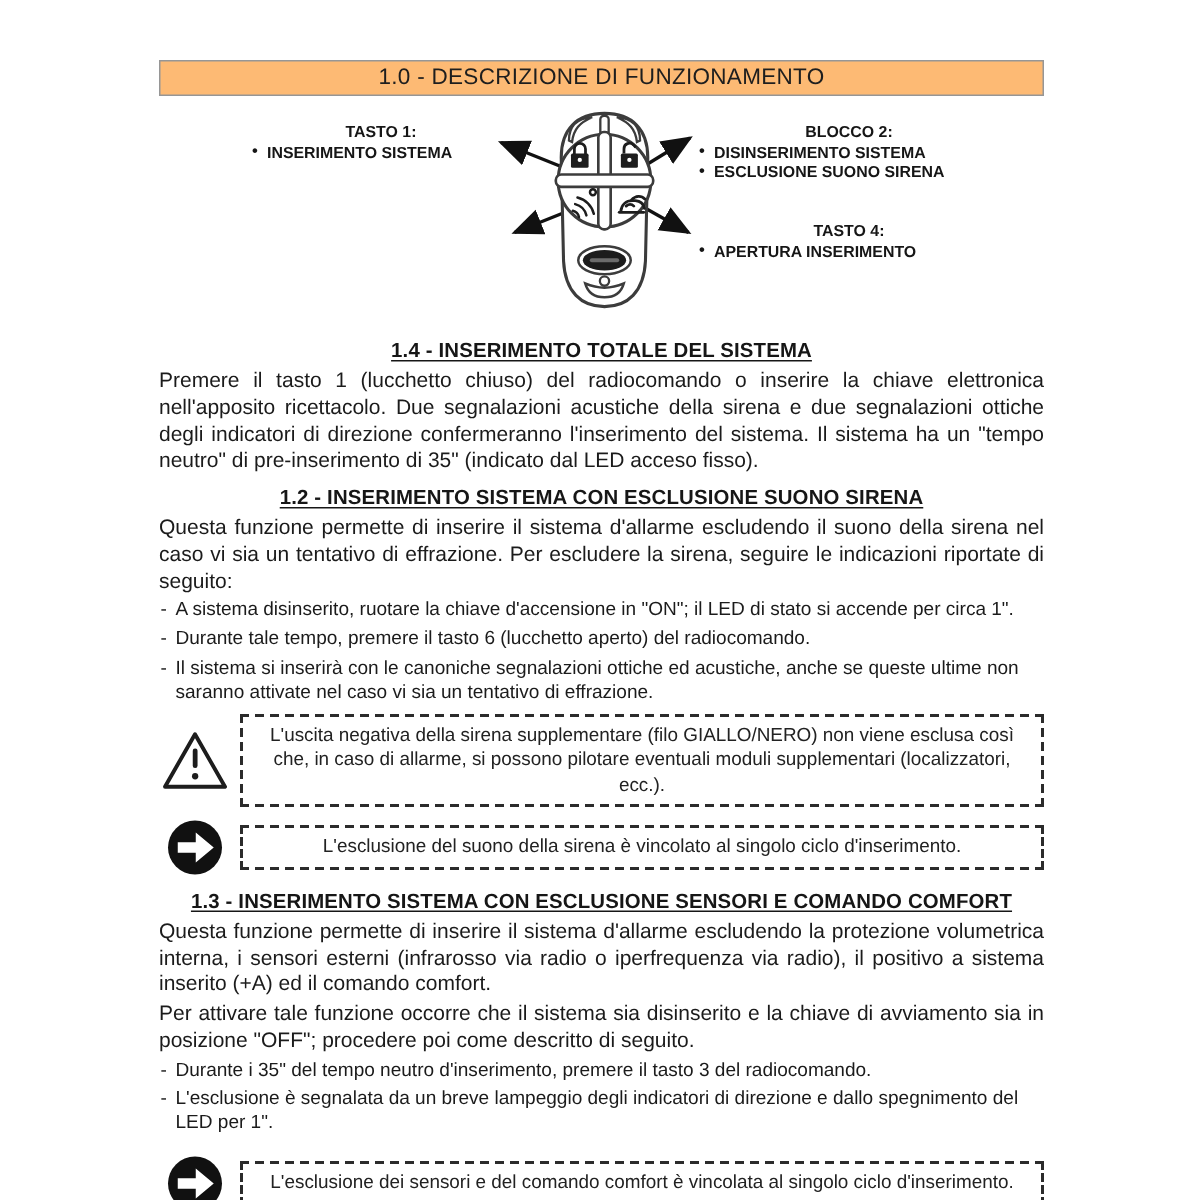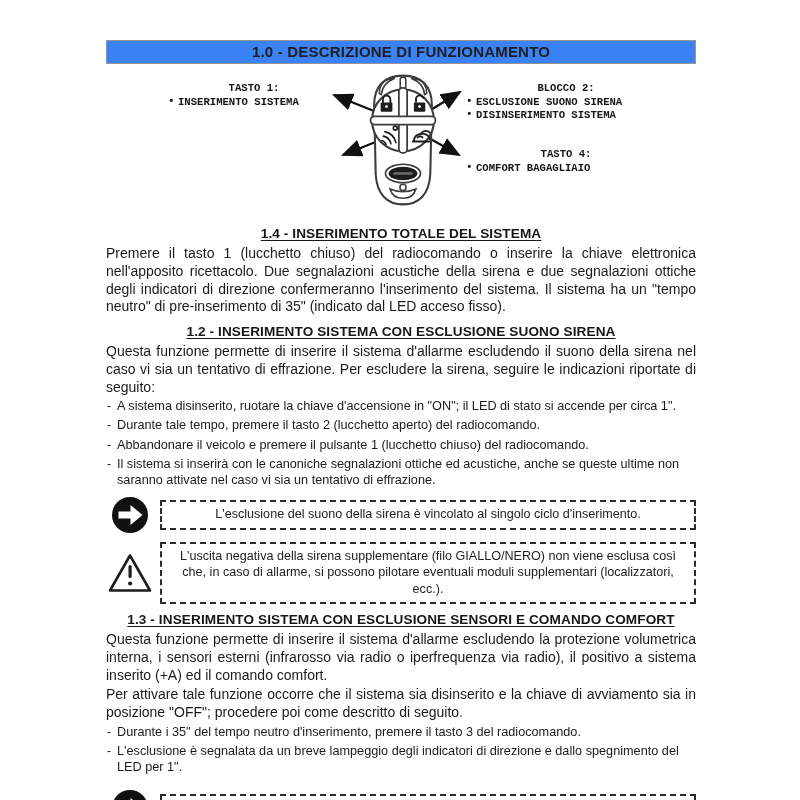--- a/index.html
+++ b/index.html
@@ -7,27 +7,27 @@
     width:800px;height:800px;overflow:hidden;background:#fff;
     font-family:"Liberation Sans","DejaVu Sans",sans-serif;
     color:#1b1b1b;
     -webkit-font-smoothing:antialiased;
   }
   .page{position:relative;width:800px;height:800px;}
   .content{padding:40px 104px 0 106px;}
 
   
   .header-bar{
-    background:#3b82f6;border:1px solid #969696;
-    text-align:center;font-weight:bold;font-size:15px;color:#1e1e1e;
+    background:#fdba74;border:1px solid #969696;
+    text-align:center;font-weight:normal;font-size:15px;color:#1e1e1e;
     padding:2px 0 3px;letter-spacing:.2px;
   }
 
   
-  .figure{position:relative;height:152px;margin-top:2px;font-family:Liberation Mono, monospace;}
+  .figure{position:relative;height:152px;margin-top:2px;}
   .fig-arrows{position:absolute;left:0;top:0;width:590px;height:152px;}
   .remote{position:absolute;left:263px;top:8px;width:68px;height:132px;}
   .lbl{position:absolute;font-weight:bold;font-size:10.6px;line-height:1.22;color:#161616;}
   .lbl .t{text-align:center;margin-bottom:1px;}
   .lbl .it{position:relative;padding-left:12px;}
   .lbl .it::before{content:"\2022";position:absolute;left:2px;top:-1px;font-size:11px;}
   .lbl-1{left:60px;top:16px;width:176px;}
   .lbl-3{left:60px;top:48px;width:176px;}
   .lbl-3 .it{width:158px;}
   .lbl-2{left:358px;top:16px;width:204px;}
@@ -126,66 +126,65 @@
         </g>
       </svg>
 
       <div class="lbl lbl-1">
         <div class="t">TASTO 1:</div>
         <div class="it">INSERIMENTO SISTEMA</div>
       </div>
 
       <div class="lbl lbl-2">
         <div class="t">BLOCCO 2:</div>
+        <div class="it">DISINSERIMENTO SISTEMA</div>
         <div class="it">ESCLUSIONE SUONO SIRENA</div>
-        <div class="it">DISINSERIMENTO SISTEMA</div>
       </div>
 
 
       <div class="lbl lbl-4">
         <div class="t">TASTO 4:</div>
-        <div class="it">COMFORT BAGAGLIAIO</div>
+        <div class="it">APERTURA INSERIMENTO</div>
       </div>
     </div>
 
     <div>
       <div class="sec-h">1.4 - INSERIMENTO TOTALE DEL SISTEMA</div>
       <p class="para">Premere il tasto 1 (lucchetto chiuso) del radiocomando o inserire la chiave elettronica nell'apposito ricettacolo.  Due segnalazioni acustiche della sirena e due segnalazioni ottiche degli indicatori di direzione confermeranno l'inserimento del sistema. Il sistema ha un "tempo neutro" di pre-inserimento di 35" (indicato dal LED acceso fisso).</p>
     </div>
 
     <div>
       <div class="sec-h">1.2 - INSERIMENTO SISTEMA CON ESCLUSIONE SUONO SIRENA</div>
       <p class="para">Questa funzione permette di inserire il sistema d'allarme escludendo il suono della sirena nel caso vi sia un tentativo di effrazione. Per escludere la sirena, seguire le indicazioni riportate di seguito:</p>
       <ul class="blist">
         <li>A sistema disinserito, ruotare la chiave d'accensione in "ON"; il LED di stato si accende per circa 1".</li>
-        <li>Durante tale tempo, premere il tasto 2 (lucchetto aperto) del radiocomando.</li>
-        <li>Abbandonare il veicolo e premere il pulsante 1 (lucchetto chiuso) del radiocomando.</li>
+        <li>Durante tale tempo, premere il tasto 6 (lucchetto aperto) del radiocomando.</li>
         <li>Il sistema si inserirà con le canoniche segnalazioni ottiche ed acustiche, anche se queste ultime non saranno attivate nel caso vi sia un tentativo di effrazione.</li>
       </ul>
-
-      <div class="note">
-        <span class="note-ic">
-          <svg width="40" height="40" viewBox="0 0 40 40">
-            <circle cx="20" cy="20" r="18" fill="#111"></circle>
-            <path d="M8.5,16.5 h12 v-6.5 l12,10 -12,10 v-6.5 h-12 Z" fill="#fff"></path>
-          </svg>
-        </span>
-        <div class="note-box">L'esclusione del suono della sirena è vincolato al singolo ciclo d'inserimento.</div>
-      </div>
 
       <div class="note">
         <span class="note-ic">
           <svg width="46" height="42" viewBox="0 0 46 42">
             <path d="M23,3.5 L43,38.5 H3 Z" fill="none" stroke="#1d1d1d" stroke-width="2.6" stroke-linejoin="round"></path>
             <rect x="21.5" y="13" width="3.2" height="13" rx="1.5" fill="#1d1d1d"></rect>
             <circle cx="23.1" cy="31.5" r="2.1" fill="#1d1d1d"></circle>
           </svg>
         </span>
         <div class="note-box">L'uscita negativa della sirena supplementare (filo GIALLO/NERO) non viene esclusa così che, in caso di allarme, si possono pilotare eventuali moduli supplementari (localizzatori, ecc.).</div>
       </div>
+
+      <div class="note">
+        <span class="note-ic">
+          <svg width="40" height="40" viewBox="0 0 40 40">
+            <circle cx="20" cy="20" r="18" fill="#111"></circle>
+            <path d="M8.5,16.5 h12 v-6.5 l12,10 -12,10 v-6.5 h-12 Z" fill="#fff"></path>
+          </svg>
+        </span>
+        <div class="note-box">L'esclusione del suono della sirena è vincolato al singolo ciclo d'inserimento.</div>
+      </div>
     </div>
 
     <div>
       <div class="sec-h">1.3 - INSERIMENTO SISTEMA CON ESCLUSIONE SENSORI E COMANDO COMFORT</div>
       <p class="para">Questa funzione permette di inserire il sistema d'allarme escludendo la protezione volumetrica interna, i sensori esterni (infrarosso via radio o iperfrequenza via radio), il positivo a sistema inserito (+A) ed il comando comfort.</p>
       <p class="para">Per attivare tale funzione occorre che il sistema sia disinserito e la chiave di avviamento sia in posizione "OFF"; procedere poi come descritto di seguito.</p>
       <ul class="blist">
         <li>Durante i 35" del tempo neutro d'inserimento, premere il tasto 3 del radiocomando.</li>
         <li>L'esclusione è segnalata da un breve lampeggio degli indicatori di direzione e dallo spegnimento del LED per 1".</li>
       </ul>

